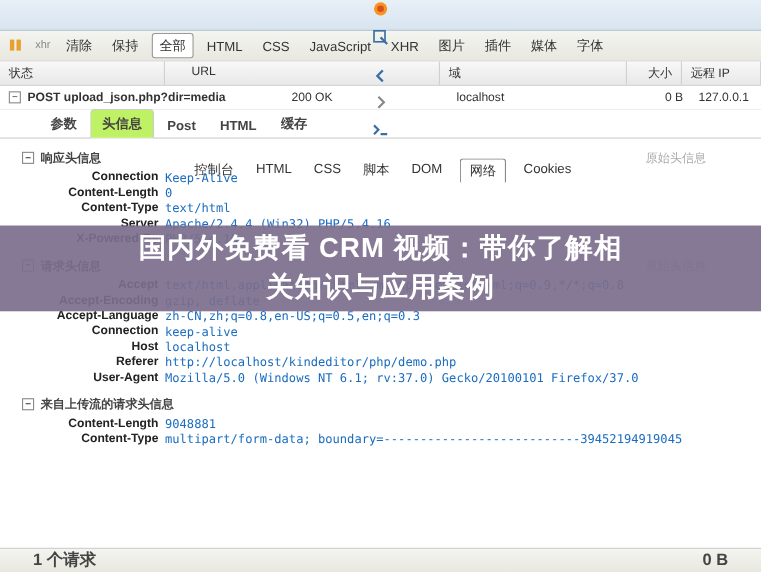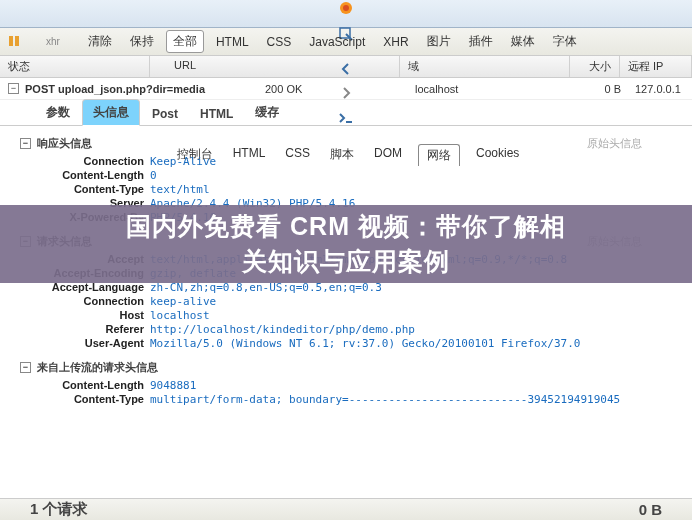--- a/index.html
+++ b/index.html
@@ -3,42 +3,42 @@
 <meta charset="utf-8">
 <style>
 * { margin: 0; padding: 0; box-sizing: border-box; }
 body { font-family: "Microsoft YaHei", Arial, sans-serif; font-size: 12px; background: #fff; width: 692px; height: 520px; overflow: hidden; color: #333; }
 .toolbar1 { height: 28px; background: linear-gradient(#e8f0f8, #d8e4f0); border-bottom: 1px solid #a0b4c8; display: flex; align-items: center; padding: 0 6px; gap: 10px; flex-direction: column; }
 .toolbar1 .icon-btn { width: 20px; height: 20px; display: flex; align-items: center; justify-content: center; cursor: pointer; }
 .toolbar1 .sep { width: 1px; height: 18px; background: #b0c0d0; }
 .tab-row { display: flex; gap: 12px; margin-left: 4px; }
 .tab-row span { cursor: pointer; padding: 2px 4px; }
 .tab-row .active { background: #fff; border: 1px solid #888; border-bottom: none; border-radius: 3px 3px 0 0; padding: 2px 8px; text-align: center; }
-.toolbar2 { height: 28px; background: linear-gradient(#f4f4f0, #e8e8e0); border-bottom: 1px solid #ccc; display: flex; align-items: center; padding: 0 6px; gap: 22px; }
+.toolbar2 { height: 28px; background: linear-gradient(#f4f4f0, #e8e8e0); border-bottom: 1px solid #ccc; display: flex; align-items: center; padding: 0 6px; gap: 8px; }
 .toolbar2 .left-icon { width: 18px; height: 18px; }
 .btn-group { display: flex; gap: 6px; align-items: center; }
 .btn-group span { cursor: pointer; padding: 2px 6px; }
 .btn-group .active { background: #fff; border: 1px solid #999; border-radius: 3px; }
 .table-header { height: 22px; background: linear-gradient(#f8f8f8, #e8e8e8); border-bottom: 1px solid #ccc; display: flex; font-size: 11px; color: #333; }
 .table-header .th { padding: 3px 8px; border-right: 1px solid #d0d0d0; }
 .th-url { width: 250px; padding-left: 24px !important; }
 .th-status { width: 150px; }
 .th-domain { width: 170px; }
 .th-size { width: 50px; text-align: right; }
 .th-ip { flex: 1; }
 .table-row { height: 22px; display: flex; align-items: center; font-size: 11px; padding-left: 8px; border-bottom: 1px solid #eee; }
 .expand-box { width: 11px; height: 11px; border: 1px solid #888; display: flex; align-items: center; justify-content: center; margin-right: 6px; font-size: 9px; line-height: 1; }
 .td-url { width: 232px; font-weight: bold; }
 .td-status { width: 150px; padding-left: 8px; }
 .td-domain { width: 170px; padding-left: 8px; }
 .td-size { width: 50px; text-align: right; padding-right: 6px; }
 .td-ip { flex: 1; padding-left: 8px; }
 .detail-tabs { height: 26px; display: flex; align-items: end; padding-left: 36px; background: #fff; border-bottom: 1px solid #ccc; gap: 2px; }
 .detail-tabs span { padding: 4px 10px; cursor: pointer; font-size: 12px; font-weight: bold; color: #444; }
-.detail-tabs .active { border: 1px solid #ccc; border-bottom: 1px solid #fff; border-radius: 4px 4px 0 0; background: #7dd3fc; position: relative; top: 1px; text-align: right; }
+.detail-tabs .active { border: 1px solid #ccc; border-bottom: 1px solid #fff; border-radius: 4px 4px 0 0; background: #bef264; position: relative; top: 1px; text-align: right; }
 .detail-body { padding: 6px 10px 6px 20px; font-size: 11px; overflow: auto; height: 360px; }
 .section-head { display: flex; align-items: center; font-weight: bold; color: #444; margin: 4px 0; }
 .section-head .exp { width: 11px; height: 11px; border: 1px solid #888; display: flex; align-items: center; justify-content: center; margin-right: 6px; font-size: 9px; line-height: 1; }
 .section-head .raw { margin-left: auto; color: #aaa; font-weight: normal; margin-right: 40px; font-family: Liberation Serif, serif; }
 .kv { display: flex; margin: 1px 0; }
 .kv .k { width: 130px; text-align: right; font-weight: bold; color: #222; padding-right: 6px; }
 .kv .v { font-family: Consolas, monospace; color: #1a6cbf; flex: 1; word-break: break-all; }
 .statusbar { height: 22px; background: linear-gradient(#f4f4f0, #e8e8e0); border-top: 1px solid #ccc; display: flex; align-items: center; padding: 0 30px; font-size: 15px; font-weight: bold; color: #444; position: absolute; bottom: 0; width: 692px; margin-top: 40px; }
 .statusbar .right { margin-left: auto; }
 .overlay { position: absolute; top: 205px; left: 0; width: 692px; height: 78px; background: rgba(123, 110, 140, 0.92); display: flex; align-items: center; justify-content: center; text-align: center; }

